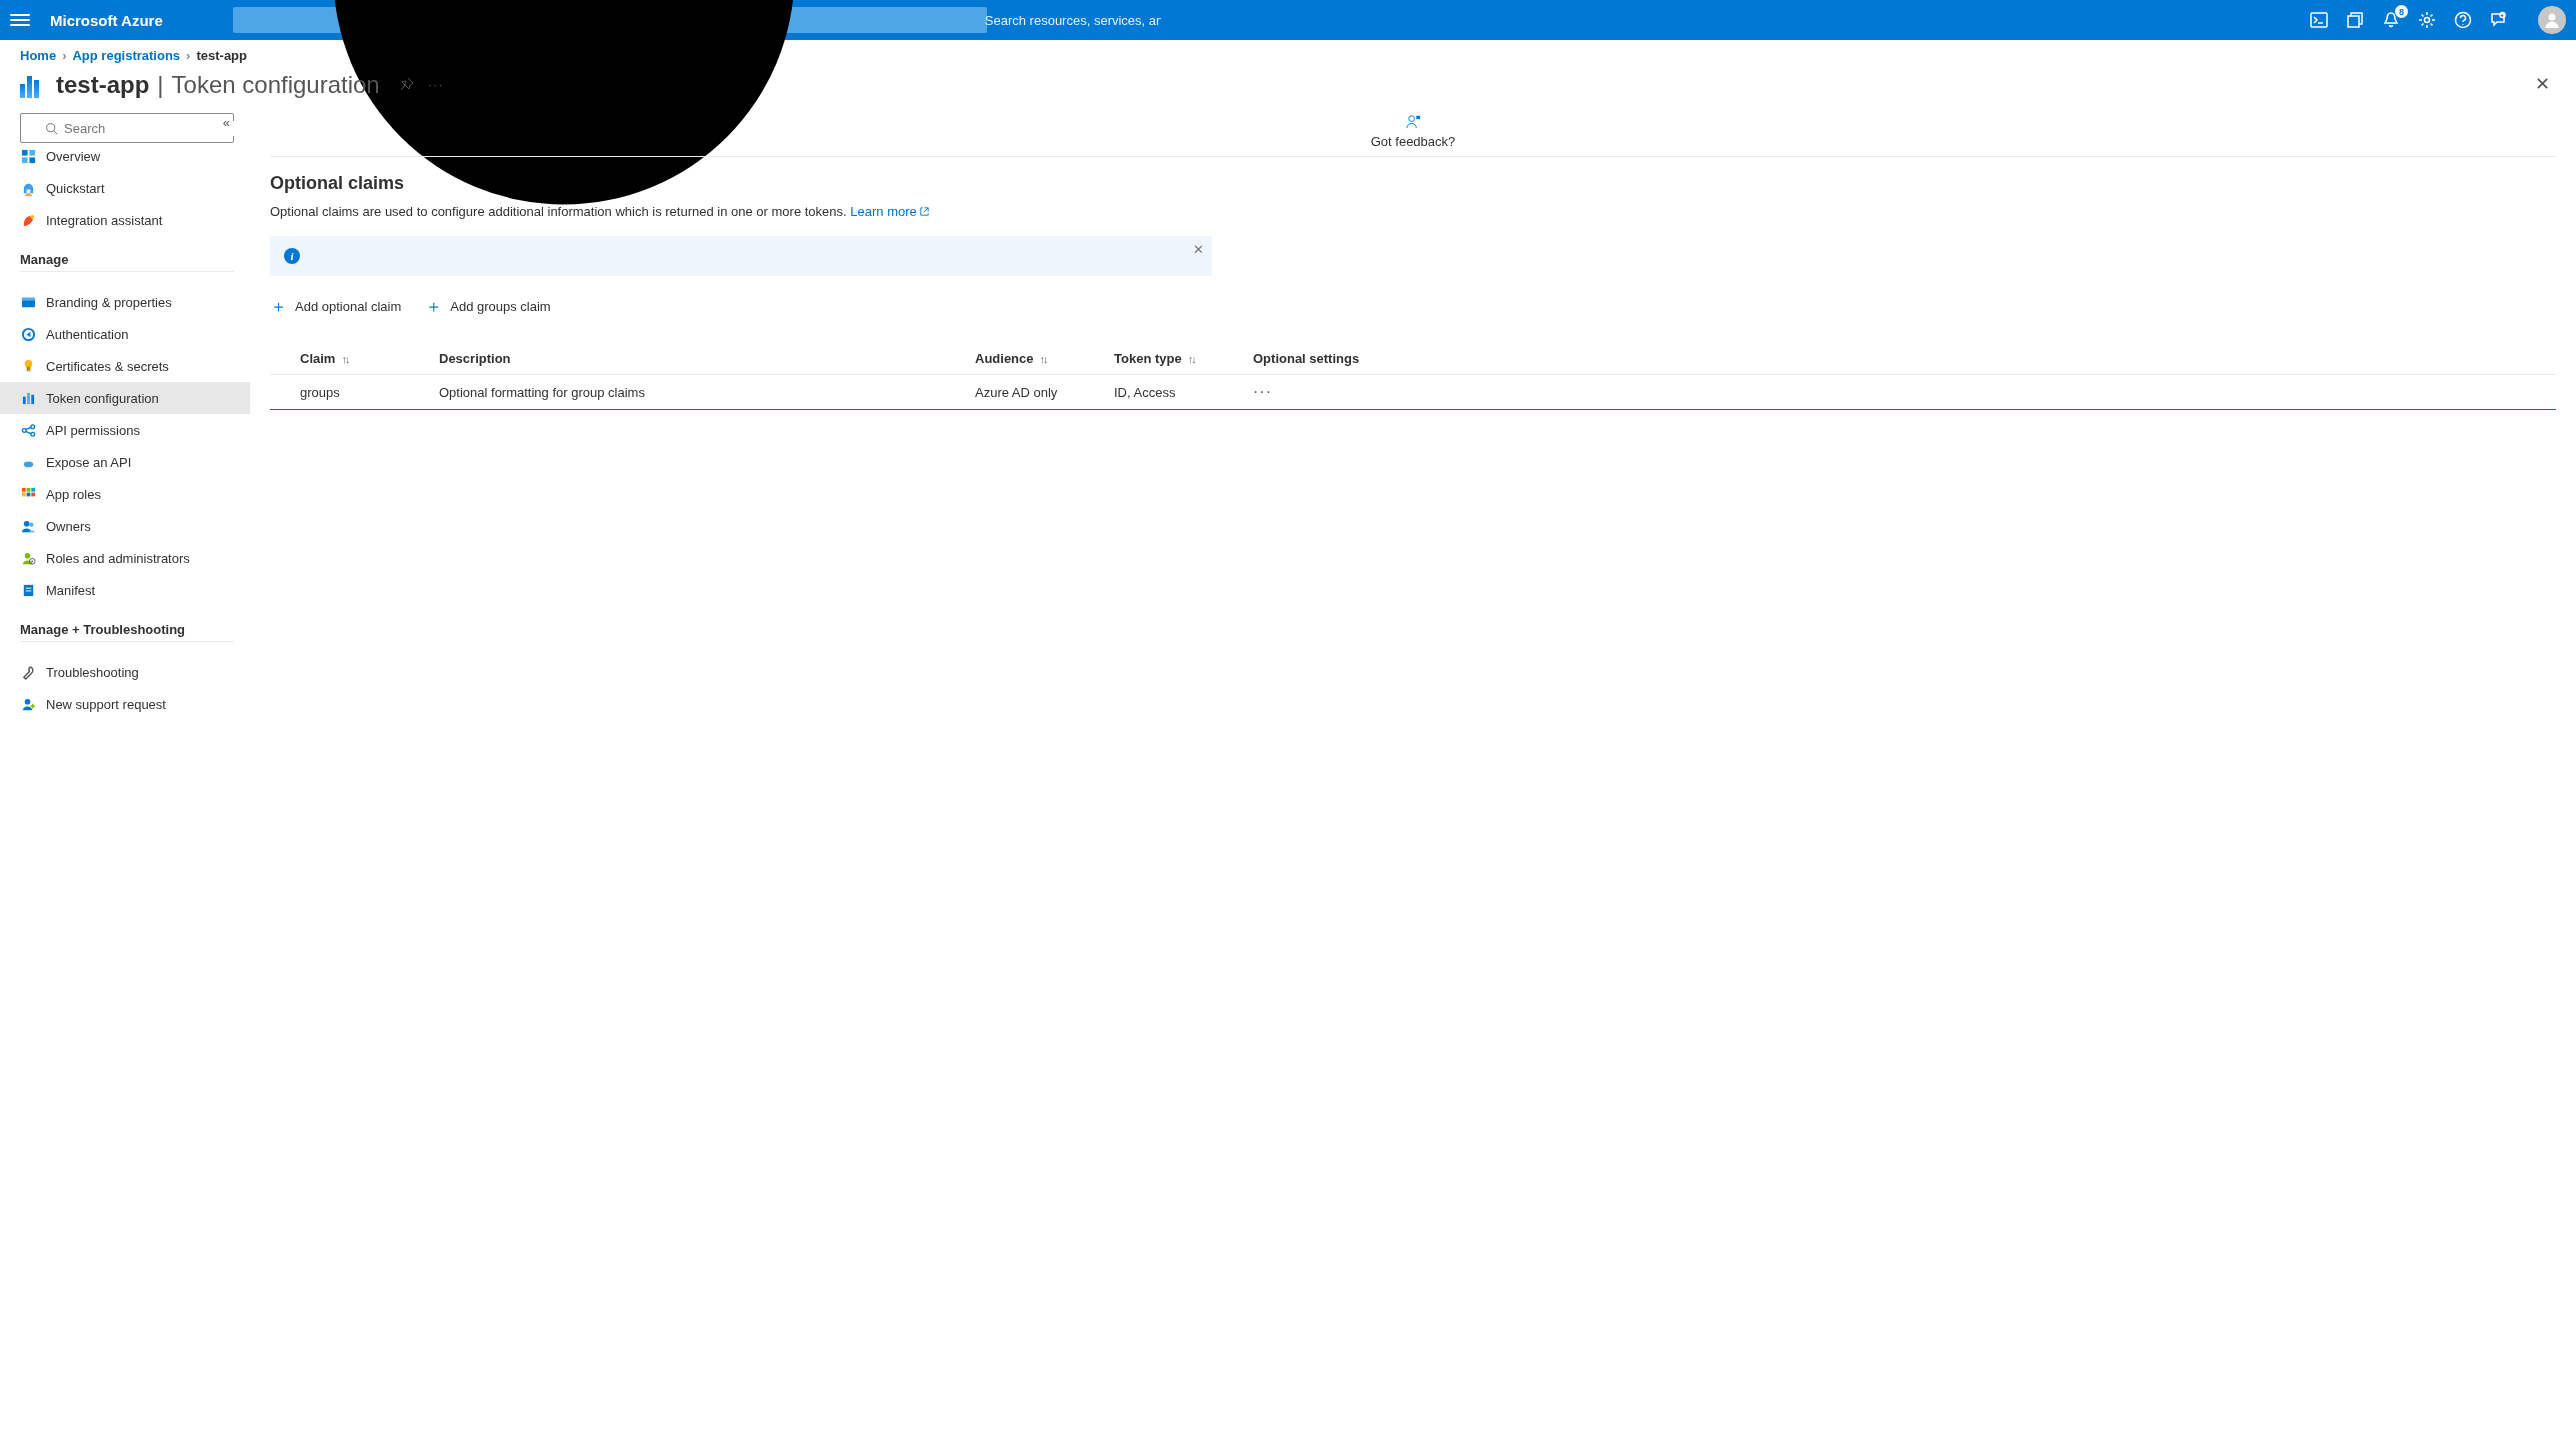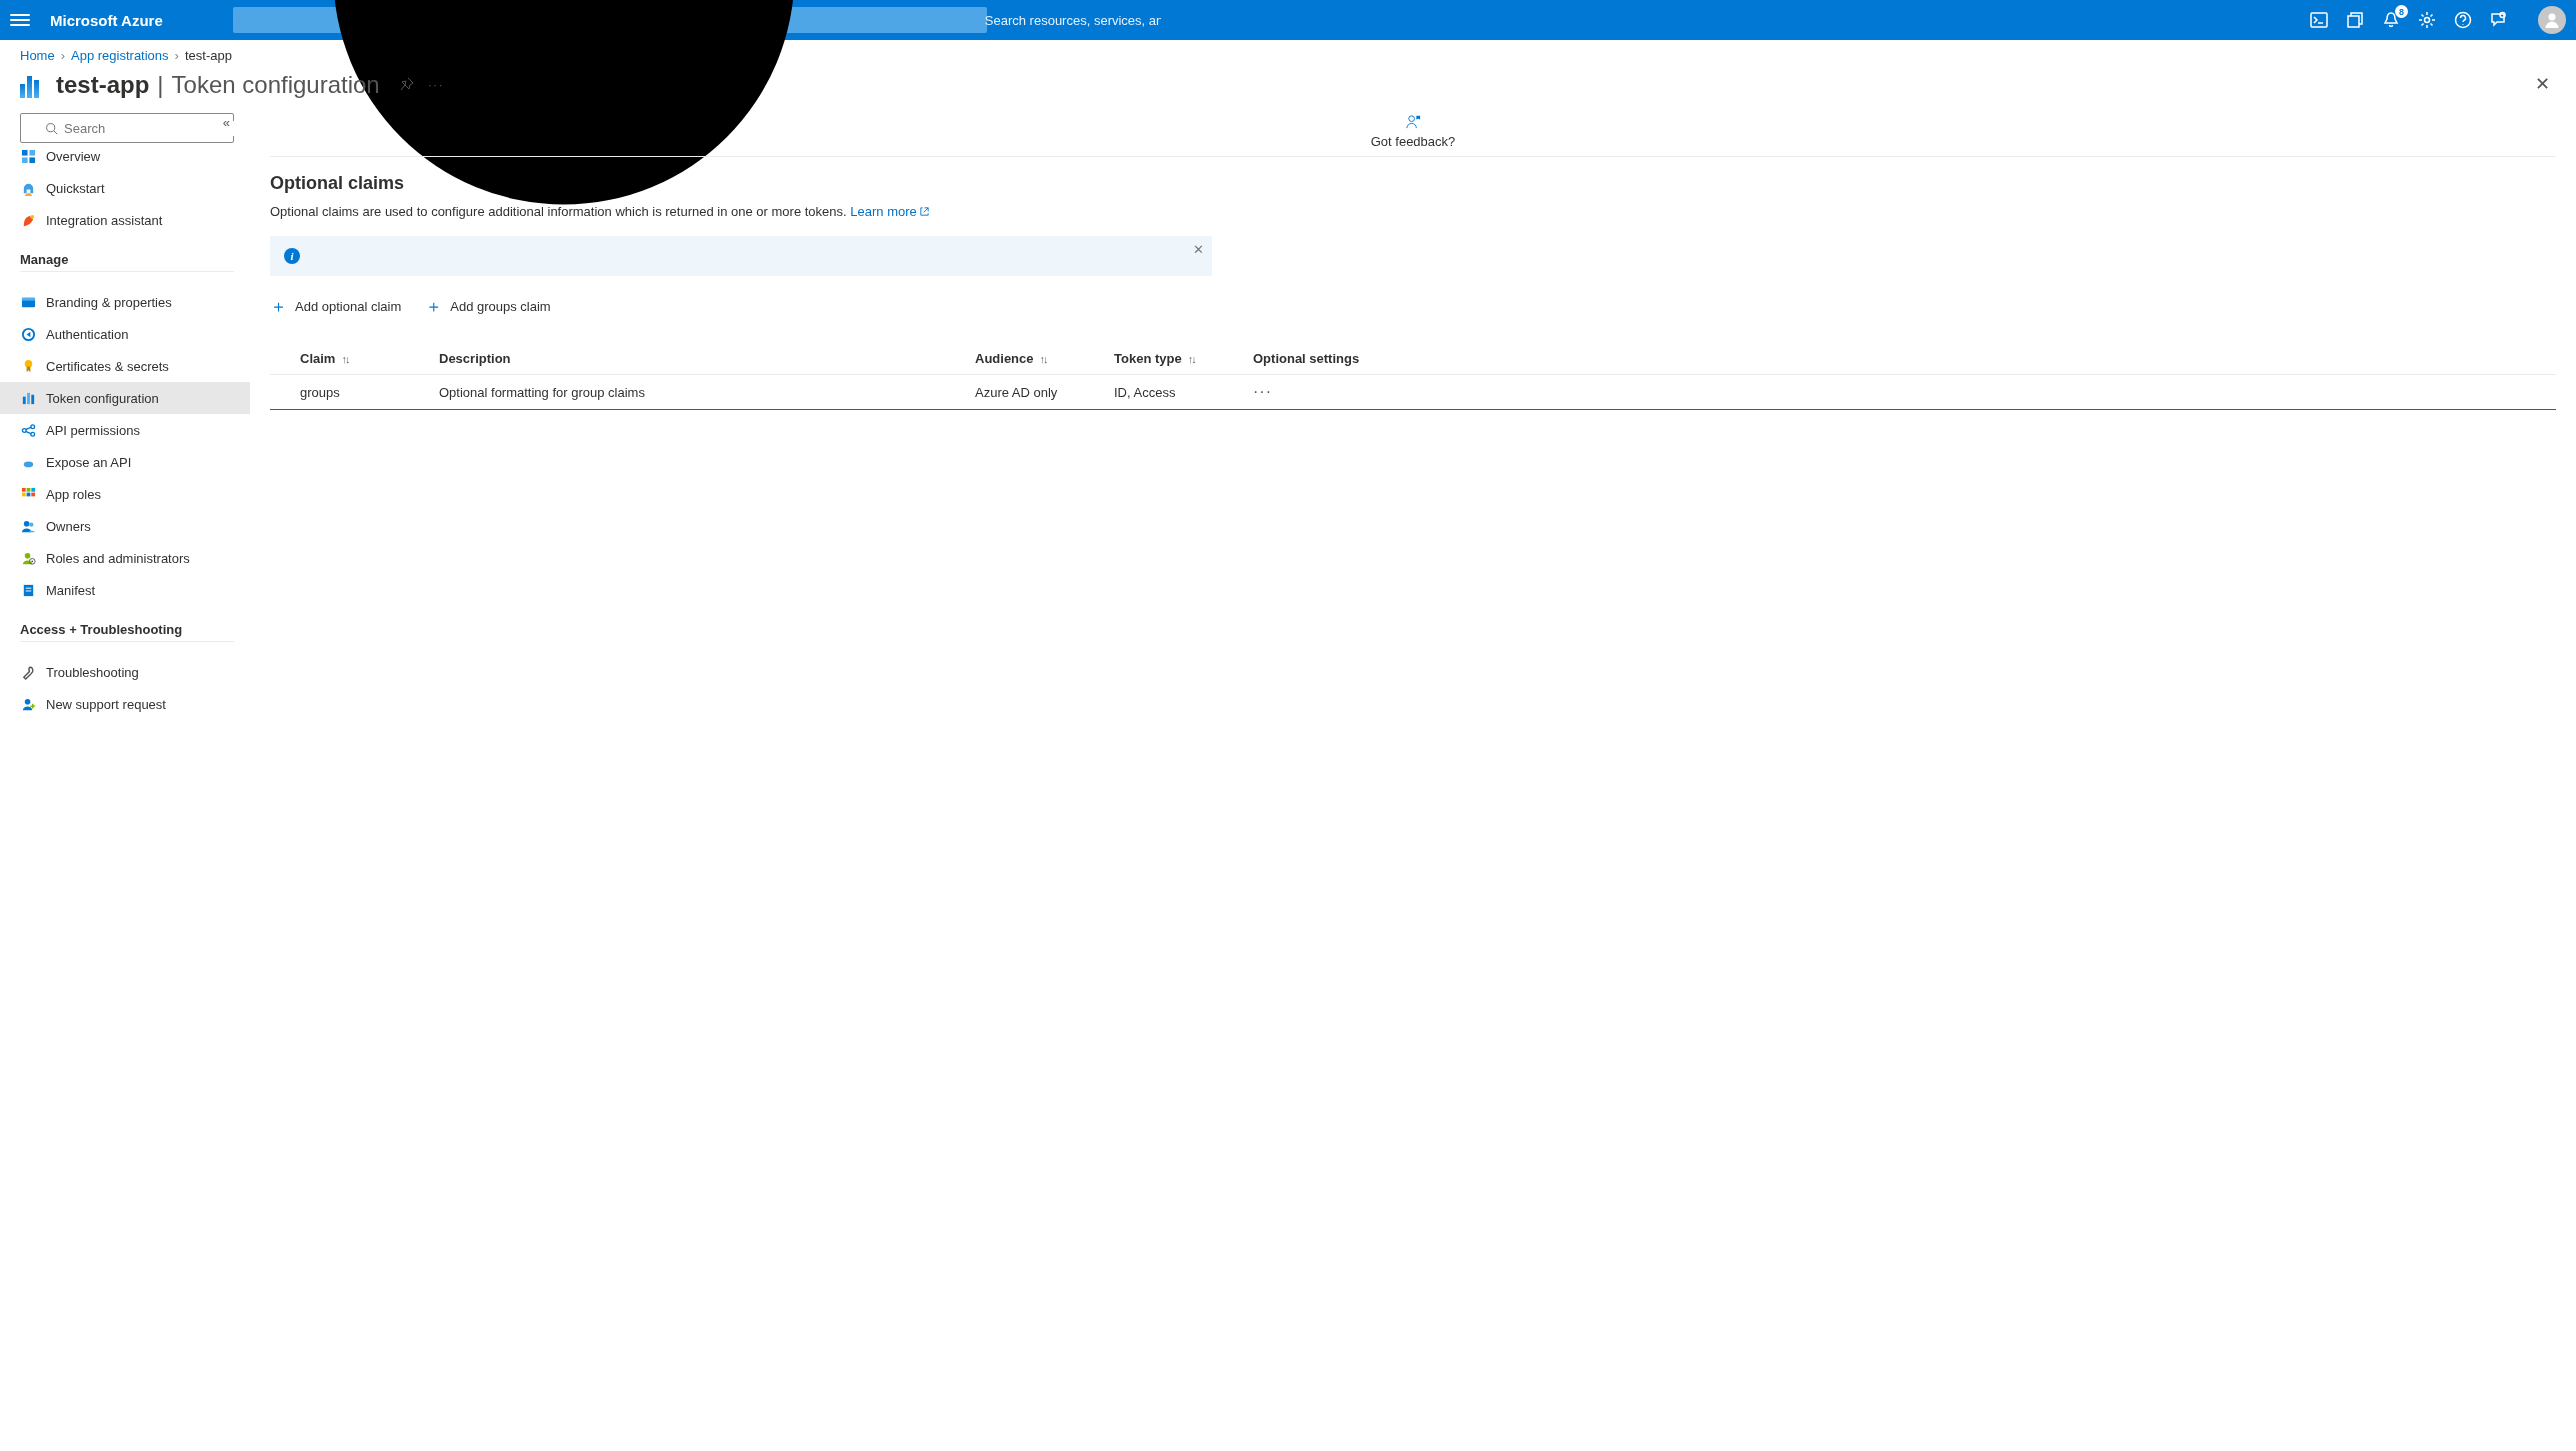--- a/index.html
+++ b/index.html
@@ -33,21 +33,21 @@
     padding: 0 3px;
   }
   .avatar {
     width: 28px; height: 28px; border-radius: 50%; background: #c7c7c7;
     display:flex; align-items:center; justify-content:center; margin-left: 12px; cursor:pointer;
   }
   .avatar svg { width: 18px; height:18px; fill:#fff; }
 
   
   .breadcrumb {
-    padding: 8px 20px 4px; font-size: 13px; display:flex; align-items:center; gap:6px;
+    padding: 8px 20px 4px; font-size: 13px; display:flex; align-items:center; gap:6px;font-weight:bold;
   }
   .breadcrumb a { color: #0072c6; text-decoration: none; cursor:pointer; }
   .breadcrumb .sep { color: #888; }
   .breadcrumb .current { color: #323130; }
 
   
   .title-row {
     display: flex; align-items: center; padding: 4px 20px 14px; position:relative;
   }
   .title-icon {
@@ -362,21 +362,21 @@
       <span class="icn">
           <svg viewBox="0 0 16 16">
             <rect x="3" y="2" width="10" height="12" fill="#0078d4"></rect>
             <rect x="5" y="5" width="6" height="1" fill="#fff"></rect>
             <rect x="5" y="8" width="6" height="1" fill="#fff"></rect>
           </svg>
         </span>
       <span>Manifest</span>
     </div>
 
-    <div class="side-header">Access + Troubleshooting</div>
+    <div class="side-header">Manage + Troubleshooting</div>
 
     <div class="side-item">
       <span class="icn">
           <svg viewBox="0 0 16 16" stroke="#555" fill="none" stroke-width="1.5">
             <path d="M10 2 a4 4 0 0 1 1 7 l-6 6 l-2 -2 l6 -6 a4 4 0 0 1 1 -5"></path>
           </svg>
         </span>
       <span>Troubleshooting</span>
     </div>
     <div class="side-item">

